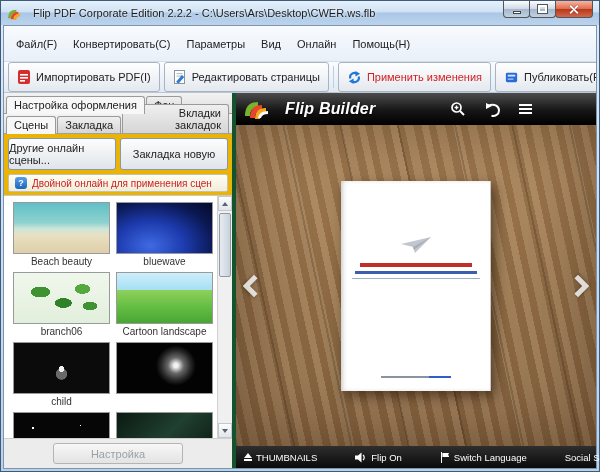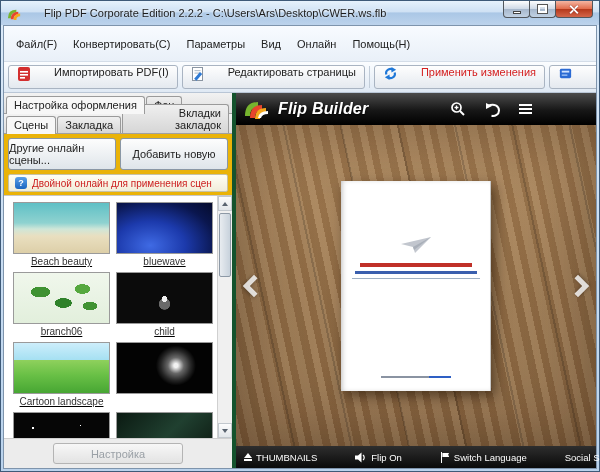--- a/index.html
+++ b/index.html
@@ -1,20 +1,20 @@
 <!DOCTYPE html>
 <html><head>
 <meta charset="utf-8">
 <style>
   * { box-sizing: border-box; margin: 0; padding: 0; }
   html,body { width:600px; height:472px; overflow:hidden; font-family:"Liberation Sans", sans-serif; }
   .window { position:relative; width:600px; height:472px; border:1px solid #3e5a78;
             background:linear-gradient(180deg,#dcebfa,#b9d2ec); }
   
-  .titlebar { height:24px; display:flex; align-items:center; padding:6px 6px; gap:22px;
+  .titlebar { height:24px; display:flex; align-items:center; padding:6px 6px; gap:11px;
               background:linear-gradient(180deg,#e6f2fc 0%,#cfe1f4 45%,#aac7e6 50%,#bcd3ec 100%); }
   .title-text { font-size:11px; color:#1c1c1c; white-space:nowrap; overflow:hidden;
                 text-shadow:0 0 3px #fff; flex:1; }
   .win-controls { display:flex; position:absolute; top:0; right:6px; }
   .wc-btn { width:27px; height:17px; border:1px solid #51565c; border-top:none;
             border-radius:0 0 4px 4px; display:flex; align-items:center; justify-content:center;
             background:linear-gradient(180deg,#fdfdfd,#cdd8e6 50%,#a6b7cc 52%,#c2d2e4); margin-left:-1px; }
   .wc-btn.close { width:38px; background:linear-gradient(180deg,#f4b5a2,#e06a4a 50%,#b5391c 52%,#d4664a); }
   .wc-glyph-min { width:8px; height:3px; background:#fff; border:1px solid #444; margin-top:6px; }
   .wc-glyph-max { width:9px; height:8px; border:2px solid #fff; outline:1px solid #555; background:transparent; }
@@ -25,21 +25,21 @@
   
   .inner { margin:0 2px 2px 2px; height:444px; border:1px solid #7e94ac; background:#f0f0f0;
            display:flex; flex-direction:column; }
   
   .menubar { height:36px; background:linear-gradient(180deg,#f8fbff,#e9f0f8); display:flex;
              align-items:center; padding-left:4px; border-bottom:1px solid #d4dde8; }
   .menu-item { font-size:11px; color:#222; padding:2px 8px; cursor:default; }
   
   .toolbar { height:31px; background:linear-gradient(180deg,#fbfdff,#dfe9f4); border-bottom:1px solid #b9c6d6;
              display:flex; align-items:center; padding:0 4px; gap:4px; overflow:hidden; white-space:nowrap; }
-  .tb-btn { display:inline-flex; align-items:flex-start; gap:23px; height:24px; padding:0 8px;
+  .tb-btn { display:inline-flex; align-items:center; gap:5px; height:30px; padding:0 8px;
             border:1px solid #a9b4c2; border-radius:3px; font-size:11px; color:#222;
             background:linear-gradient(180deg,#fefefe,#e4e9ef); flex:0 0 auto; }
   .tb-btn .lbl { white-space:nowrap; }
   .tb-sep { width:1px; height:22px; background:#c2cdd9; flex:0 0 auto; }
   
   .main { flex:1; display:flex; min-height:0; }
   .sidebar { width:232px; background:#eab308; border-right:4px solid #14532d; display:flex;
              flex-direction:column; min-height:0; }
   
   .tabs { display:flex; align-items:flex-end; background:linear-gradient(180deg,#f2f2f2,#dedede);
@@ -55,21 +55,21 @@
   
   .hint { display:flex; align-items:center; gap:5px; margin:1px 4px 3px 4px; height:18px;
           border:1px solid #c6c2a6; border-radius:2px; background:linear-gradient(180deg,#fffef4,#f1edda);
           padding:0 6px; }
   .q-icon { width:12px; height:12px; border-radius:3px; background:linear-gradient(180deg,#5aa0e8,#1a66c0);
             color:#fff; font-size:9px; font-weight:bold; display:flex; align-items:center; justify-content:center; }
   .hint-text { font-size:10px; color:#cc2020; white-space:nowrap; }
   
   .grid-wrap { flex:1; position:relative; background:#fff; border-top:1px solid #c8c8c8; min-height:0; overflow:hidden; }
   .grid { position:absolute; left:0; top:0; right:15px; bottom:0; overflow:hidden;
-          display:flex; flex-wrap:wrap; align-content:flex-start; padding:4px 0 0 6px;text-decoration:underline; }
+          display:flex; flex-wrap:wrap; align-content:flex-start; padding:4px 0 0 6px; }
   .cell { width:103px; padding:2px 3px; }
   .thumb { width:100%; height:52px; border:1px solid #9a9a9a; }
   .cell-label { font-size:10px; color:#333; text-align:center; padding-top:2px; height:14px;
                 overflow:hidden; white-space:nowrap; }
   .t-beach { background:linear-gradient(180deg,#5fc0c6 0%,#8fd2d0 40%,#cfe6d8 52%,#e9dfc0 66%,#ddcfa8 100%); }
   .t-bluewave { background:radial-gradient(ellipse at 35% 85%,#3f6ae4 0%,#1c3aac 40%,#0a164e 75%,#050b2c 100%); }
   .t-branch { background:
       radial-gradient(ellipse 16px 9px at 28% 38%,#3f9232 60%,transparent 61%),
       radial-gradient(ellipse 14px 8px at 52% 60%,#2f822a 60%,transparent 61%),
       radial-gradient(ellipse 13px 8px at 72% 32%,#55a83e 60%,transparent 61%),
@@ -97,21 +97,21 @@
               border-radius:2px; background:linear-gradient(90deg,#e8ecf0,#c8d2dc); }
   
   .sb-bottom { height:30px; display:flex; align-items:center; justify-content:center; background:#ececec; border-top:1px solid #cfcfcf; }
   .settings-btn { width:130px; height:21px; font-size:11px; color:#9aa0a6; border:1px solid #b4b4b4;
                   border-radius:3px; background:linear-gradient(180deg,#f7f7f7,#e3e3e3);
                   display:flex; align-items:center; justify-content:center; }
   
   .preview { flex:1; display:flex; flex-direction:column; min-width:0; min-height:0; }
   .p-header { height:32px; background:linear-gradient(180deg,#4c4c4c 0%,#161616 55%,#000 100%);
               display:flex; align-items:center; padding:0 8px; position:relative; }
-  .brand { color:#fff; font-size:16px; font-weight:bold; font-style:italic; margin-left:8px;
+  .brand { color:#fff; font-size:16px; font-weight:bold; font-style:italic; margin-left:15px;
            text-shadow:0 1px 2px #000; letter-spacing:.2px; }
   .p-icons { position:absolute; right:64px; display:flex; gap:18px; align-items:center; }
   .hamburger { display:flex; flex-direction:column; gap:2px; }
   .hamburger span { width:13px; height:2px; background:#fff; }
   .wood { flex:1; position:relative; min-height:0;
     background:
       repeating-linear-gradient(78deg, rgba(0,0,0,.16) 0 2px, transparent 2px 56px),
       repeating-linear-gradient(78deg, rgba(255,235,200,.14) 0 7px, rgba(80,45,15,.12) 7px 14px, rgba(255,245,215,.10) 14px 23px, rgba(60,35,10,.10) 23px 31px),
       linear-gradient(180deg,#a98257,#95714a 55%,#8a6743); }
   .wood:after { content:""; position:absolute; inset:0; box-shadow:inset 0 0 70px rgba(20,10,0,.35); pointer-events:none; }
@@ -228,47 +228,47 @@
           <span class="tab active">Настройка оформления</span>
           <span class="tab">Фон</span>
         </div>
         <div class="tabs sub">
           <span class="tab active">Сцены</span>
           <span class="tab">Закладка</span>
           <span class="tab">Вкладки закладок</span>
         </div>
         <div class="btn-row">
           <span class="sb-btn">Другие онлайн сцены...</span>
-          <span class="sb-btn">Добавить новую</span>
+          <span class="sb-btn">Закладка новую</span>
         </div>
         <div class="hint">
           <span class="q-icon">?</span>
           <span class="hint-text">Двойной онлайн для применения сцен</span>
         </div>
         <div class="grid-wrap">
           <div class="grid">
             <div class="cell">
               <div class="thumb t-beach"></div>
               <div class="cell-label">Beach beauty</div>
             </div>
             <div class="cell">
               <div class="thumb t-bluewave"></div>
               <div class="cell-label">bluewave</div>
             </div>
             <div class="cell">
               <div class="thumb t-branch"></div>
               <div class="cell-label">branch06</div>
             </div>
             <div class="cell">
+              <div class="thumb t-cartoon"></div>
+              <div class="cell-label">Cartoon landscape</div>
+            </div>
+            <div class="cell">
               <div class="thumb t-child"></div>
               <div class="cell-label">child</div>
-            </div>
-            <div class="cell">
-              <div class="thumb t-cartoon"></div>
-              <div class="cell-label">Cartoon landscape</div>
             </div>
             <div class="cell">
               <div class="thumb t-dandelion"></div>
             </div>
             <div class="cell">
               <div class="thumb t-dark1"></div>
             </div>
             <div class="cell">
               <div class="thumb t-dark2"></div>
             </div>

